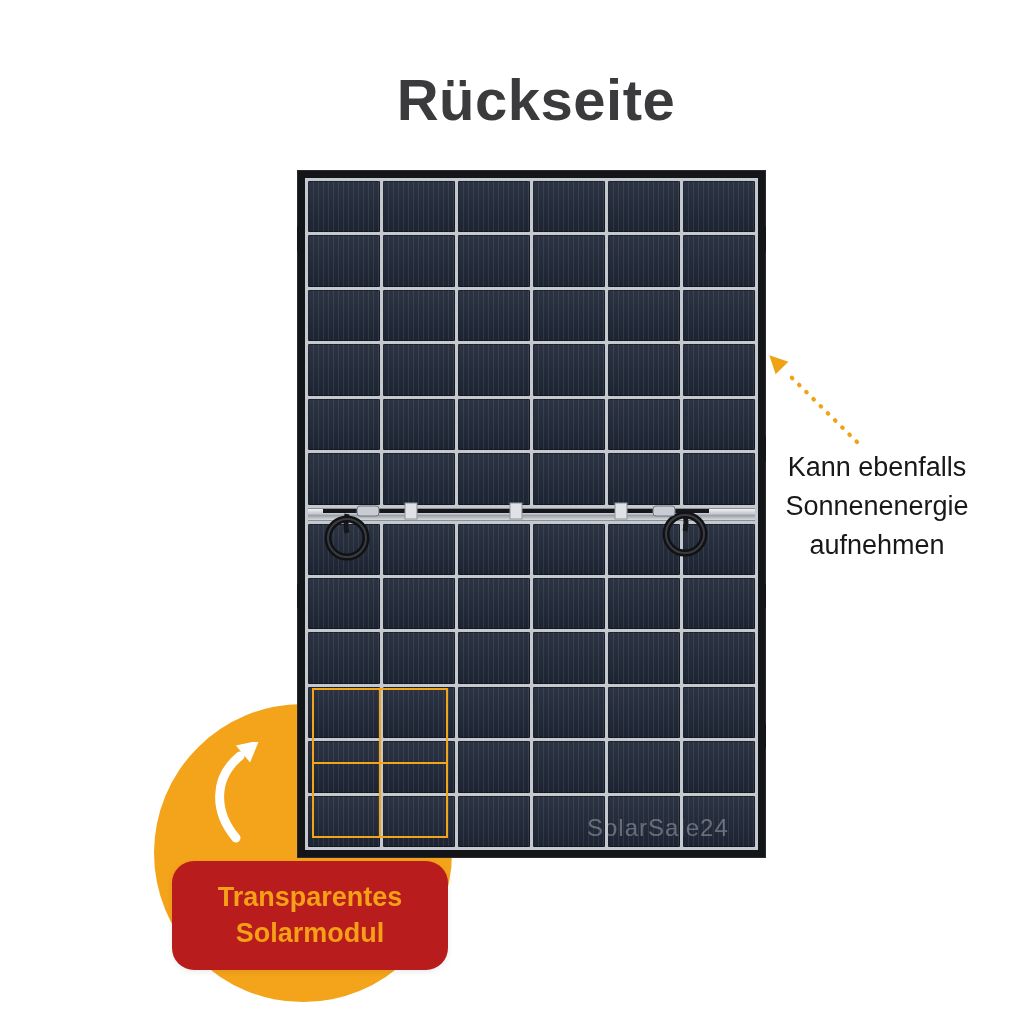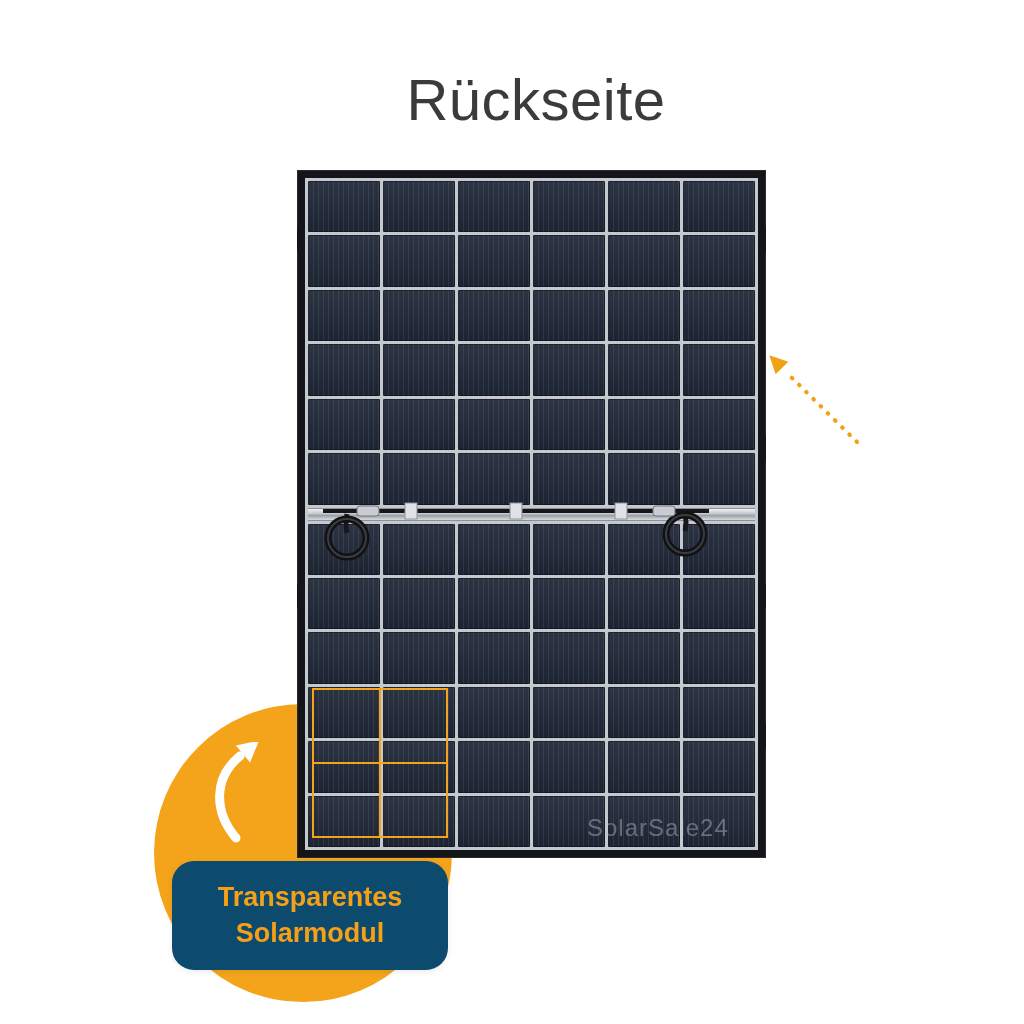--- a/index.html
+++ b/index.html
@@ -4,21 +4,21 @@
 <style>
   html,body{margin:0;padding:0;background:#ffffff;}
   .page{
     position:relative;width:1024px;height:1024px;background:#ffffff;overflow:hidden;
     font-family:"Liberation Sans", sans-serif;
   }
 
   
   .title{
     position:absolute;top:66px;left:0;right:0;text-align:center;
-    font-size:58px;font-weight:normal;color:#3b3b3d;letter-spacing:0.5px;padding-left:48px;
+    font-size:58px;font-weight:bold;color:#3b3b3d;letter-spacing:0.5px;padding-left:48px;
   }
 
   
   .panel{
     position:absolute;left:298px;top:171px;width:467px;height:686px;
     background:#16171a;border:7px solid #141518;box-sizing:border-box;
     z-index:2;box-shadow:0 0 0 1px #2a2b2e;
   }
   .cells-wrap{
     position:absolute;inset:0;background:#c4c8cf;
@@ -79,21 +79,21 @@
   
   .orange-circle{
     position:absolute;left:154px;top:704px;width:298px;height:298px;border-radius:50%;
     background:#f4a41b;z-index:1;
   }
   .curved-arrow{
     position:absolute;left:206px;top:742px;width:85px;height:102px;z-index:2;
   }
   .module-label{
     position:absolute;left:172px;top:861px;width:276px;min-height:92px;
-    background:#0c4a6e;border-radius:22px;z-index:3;
+    background:#b91c1c;border-radius:22px;z-index:3;
     display:flex;align-items:center;justify-content:center;text-align:center;
     box-shadow:0 2px 6px rgba(0,0,0,0.08);
     font-size:27px;font-weight:bold;color:#f5a017;line-height:1.35;
     padding:18px 26px;box-sizing:border-box;
   }
 </style>
 </head>
 <body>
 
 <div class="page">
@@ -210,20 +210,21 @@
       <div class="h-line"></div>
     </div>
 
     <div class="watermark">SolarSale24</div>
   </div>
 
   <svg class="dotted-arrow" viewBox="0 0 118 112">
     <line x1="105" y1="102" x2="34" y2="32" stroke="#f0a215" stroke-width="4.2" stroke-linecap="round" stroke-dasharray="0.6 9.5"></line>
     <polygon points="0,-9 18,0 0,9" transform="translate(30,28) rotate(-135)" fill="#f0a215"></polygon>
   </svg>
+  <div class="callout-right">Kann ebenfalls Sonnenenergie aufnehmen</div>
 
   <div class="orange-circle"></div>
   <svg class="curved-arrow" viewBox="0 0 85 102">
     <path d="M 30 96 C 8 70, 7 36, 34 14" stroke="#ffffff" stroke-width="9" fill="none" stroke-linecap="round"></path>
     <polygon points="0,-11 21,0 0,11" transform="translate(37,12) rotate(-40)" fill="#ffffff"></polygon>
   </svg>
   <div class="module-label">
     <span>Transparentes Solarmodul</span>
   </div>
 

